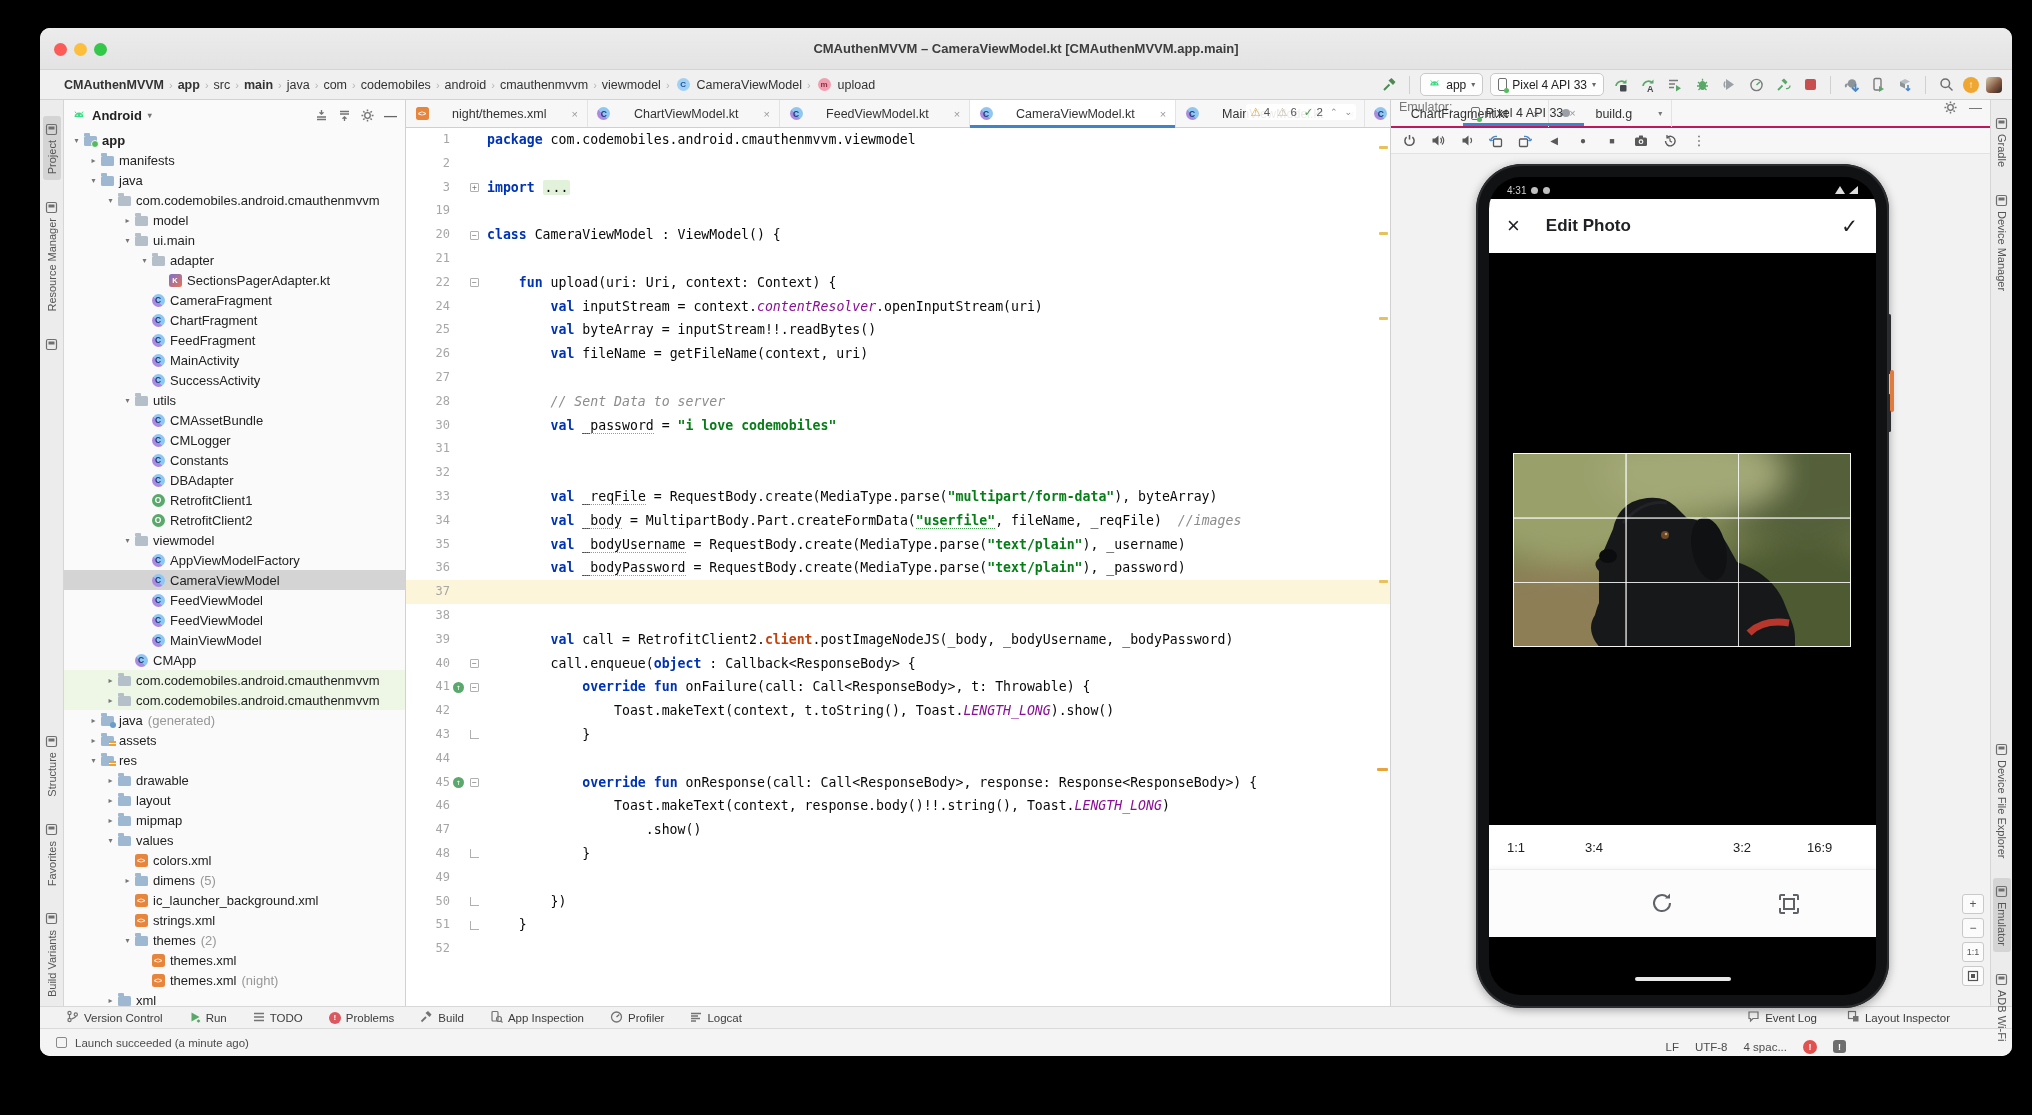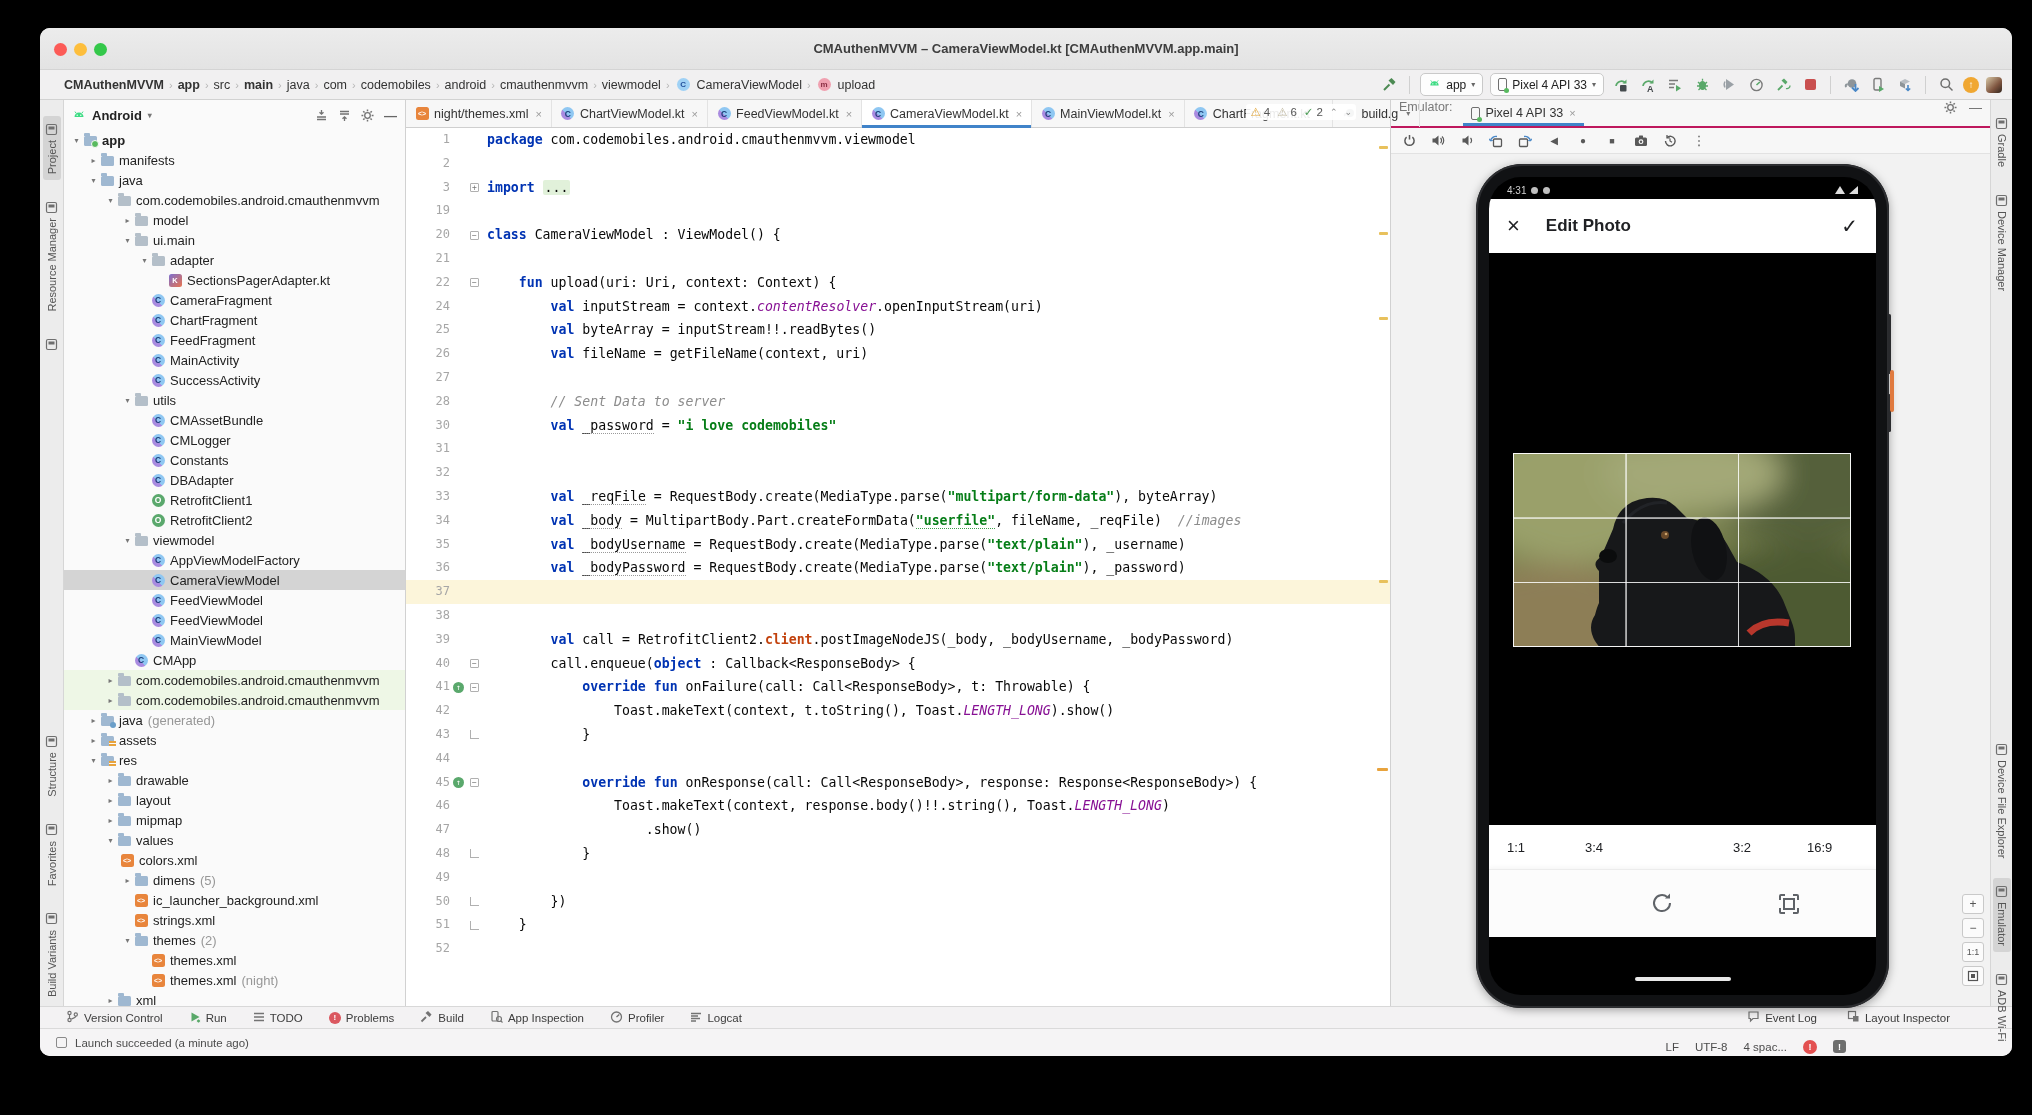--- a/index.html
+++ b/index.html
@@ -76,21 +76,21 @@
     font-size:8.5px;font-weight:700;}
   .i-cls .circ{background:linear-gradient(225deg,#8fc7f2 55%,#a98be0 55%);color:#1a3e7a;}
   .i-obj .circ{background:#5aa86c;color:#fff;}
   .sq{width:13px;height:13px;border-radius:2.5px;display:flex;align-items:center;justify-content:center;
     font-size:7.5px;font-weight:700;color:#fff;}
   .i-kfile .sq{background:linear-gradient(135deg,#7c6fd0,#e8744f);}
   .i-xml .sq{background:#e8853c;font-size:7px;}
   
   #editor{flex:1 1 auto;display:flex;flex-direction:column;min-width:0;background:#fff;position:relative;}
   #tabbar{height:28px;background:#f7f7f7;border-bottom:1px solid #cfcfcf;display:flex;align-items:stretch;flex:0 0 auto;}
-  .etab{display:flex;align-items:center;gap:5px;padding:0 9px;font-size:12.5px;color:#333;border-right:1px solid #e3e3e3;
+  .etab{display:flex;align-items:center;gap:23px;padding:0 9px;font-size:12.5px;color:#333;border-right:1px solid #e3e3e3;
     position:relative;white-space:nowrap;}
   .etab.active{background:#fff;}
   .etab.active:after{content:"";position:absolute;left:0;right:0;bottom:-1px;height:3px;background:#4083c9;}
   .etab .x{color:#9a9a9a;font-size:11px;margin-left:2px;}
   .etab .tchev{font-size:8px;color:#777;margin-left:3px;}
   #code-wrap{flex:1 1 auto;overflow:hidden;position:relative;font-family:"DejaVu Sans Mono",monospace;font-size:13.2px;}
   .crow{display:flex;height:23.8px;line-height:23.8px;white-space:pre;}
   .crow.current{background:#fcf5da;}
   .gnum{width:44px;text-align:right;color:#a6a6a6;font-size:12px;flex:0 0 auto;}
   .govr{width:17px;flex:0 0 auto;display:flex;align-items:center;justify-content:center;}
@@ -665,21 +665,21 @@
             </span>
             <span class="lbl">mipmap</span>
           </div>
           <div class="trow" style="padding-left: 40px;">
             <span class="chev">▾</span>
             <span class="ticon i-folder">
               <span class="fold-ic"></span>
             </span>
             <span class="lbl">values</span>
           </div>
-          <div class="trow" style="padding-left: 43px;">
+          <div class="trow" style="padding-left: 57px;">
             <span class="chev"></span>
             <span class="ticon i-xml">
               <span class="sq">&lt;&gt;</span>
             </span>
             <span class="lbl">colors.xml</span>
           </div>
           <div class="trow" style="padding-left: 57px;">
             <span class="chev">▸</span>
             <span class="ticon i-folder">
               <span class="fold-ic"></span>

